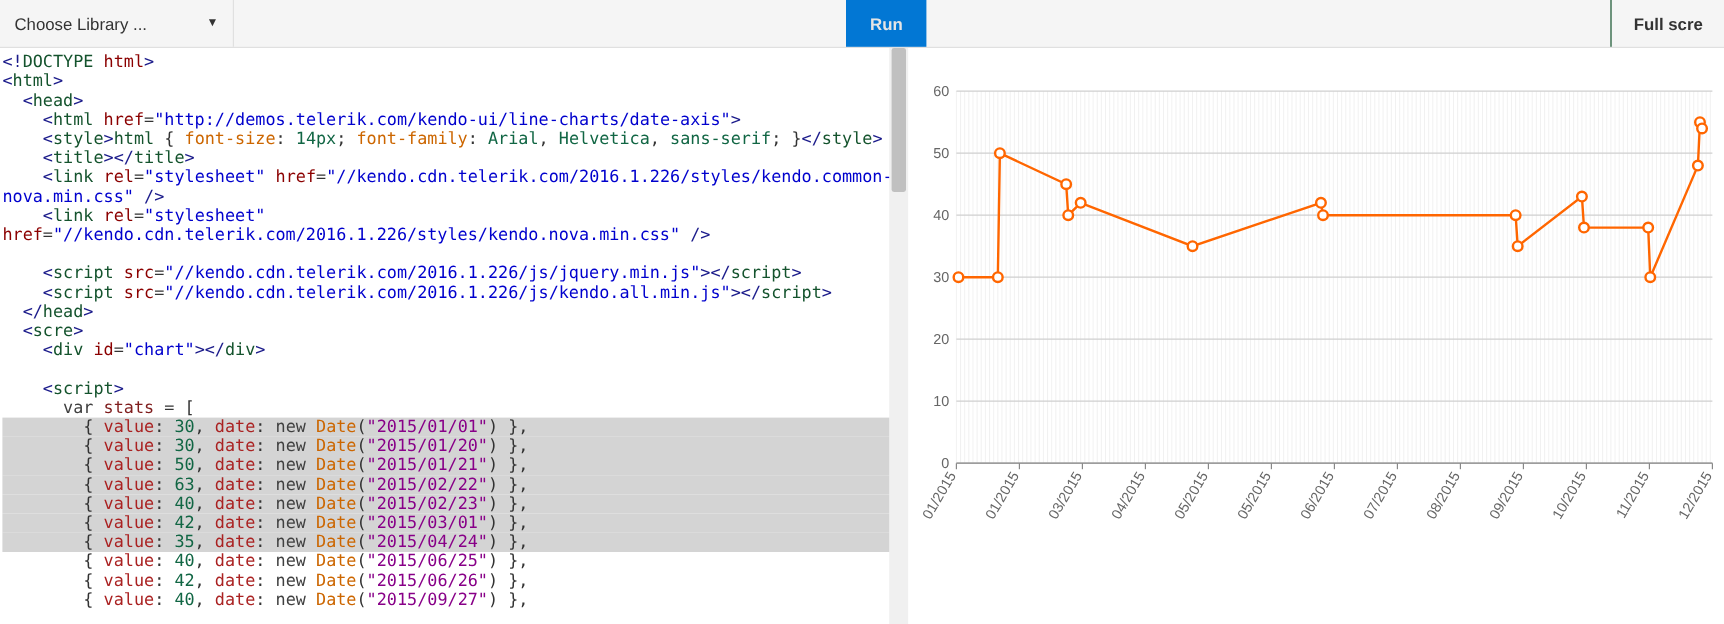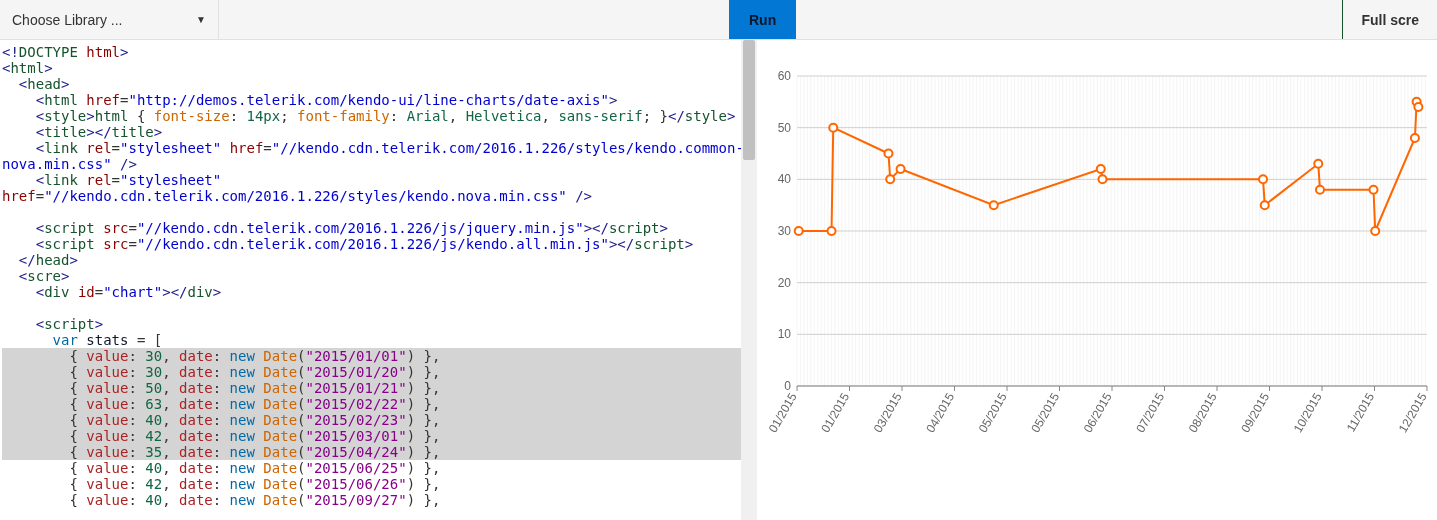--- a/index.html
+++ b/index.html
@@ -12,35 +12,35 @@
     display: flex;
     height: 40px;
     background: #f5f5f5;
     border-bottom: 1px solid #e0e0e0;
     align-items: stretch;
   }
   .library-select {
     display: flex;
     align-items: center;
     justify-content: space-between;
-    width: 219px;
+    width: 195px;
     padding: 0 12px;
     border-right: 1px solid #e0e0e0;
     cursor: pointer;
     font-size: 14px;
     color: #333;
   }
   .library-select .caret {
     font-size: 10px;
     color: #333;
   }
   .spacer { flex: 1; }
   .run-btn {
     background: #0277d4;
-    color: #0f172a;
+    color: #e5e5e5;
     border: none;
     font-weight: bold;
     padding: 0 20px;
     font-size: 14px;
     cursor: pointer;
   }
   .fullscreen-btn {
     background: transparent;
     border: none;
     border-left: 1px solid #14532d;
@@ -79,22 +79,22 @@
   }
   .code {
     padding: 4px 0 4px 2px;
     white-space: pre;
     color: #333;
   }
   .tag-bracket { color: #1a1a8a; }
   .tag-name { color: #14532d; text-align: center; }
   .attr-name { color: #8b0000; }
   .attr-value { color: #0000cd; }
-  .js-kw { color: #0369a1; }
-  .js-var { color: #0f172a; }
+  .js-kw { color: #404040; }
+  .js-var { color: #7f1d1d; }
   .js-prop { color: #aa2222; }
   .js-num { color: #116644; }
   .js-dateword { color: #cc6600; }
   .js-str { color: #880088; }
   .css-prop { color: #cc6600; }
   .css-val { color: #116644; text-align: center; }
   .hl { background: #d4d4d4; display: inline-block; }
 
   .preview-pane {
     flex: 1;

